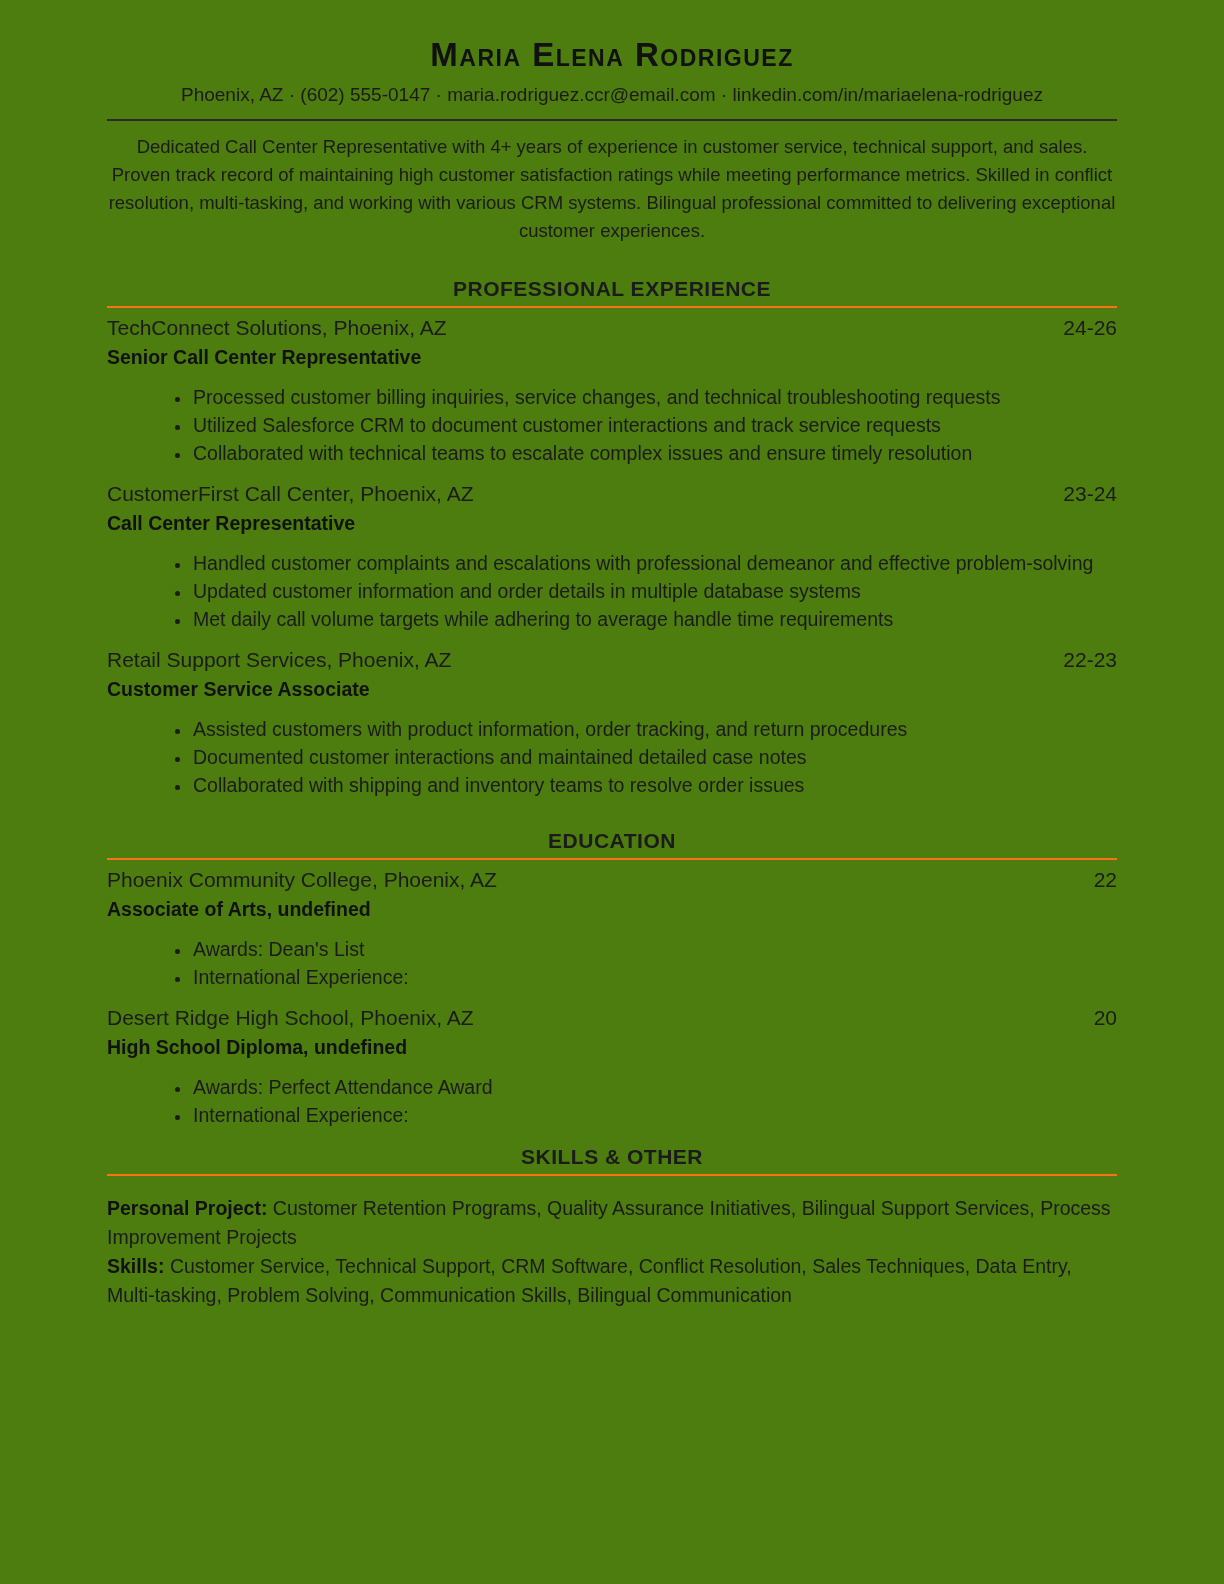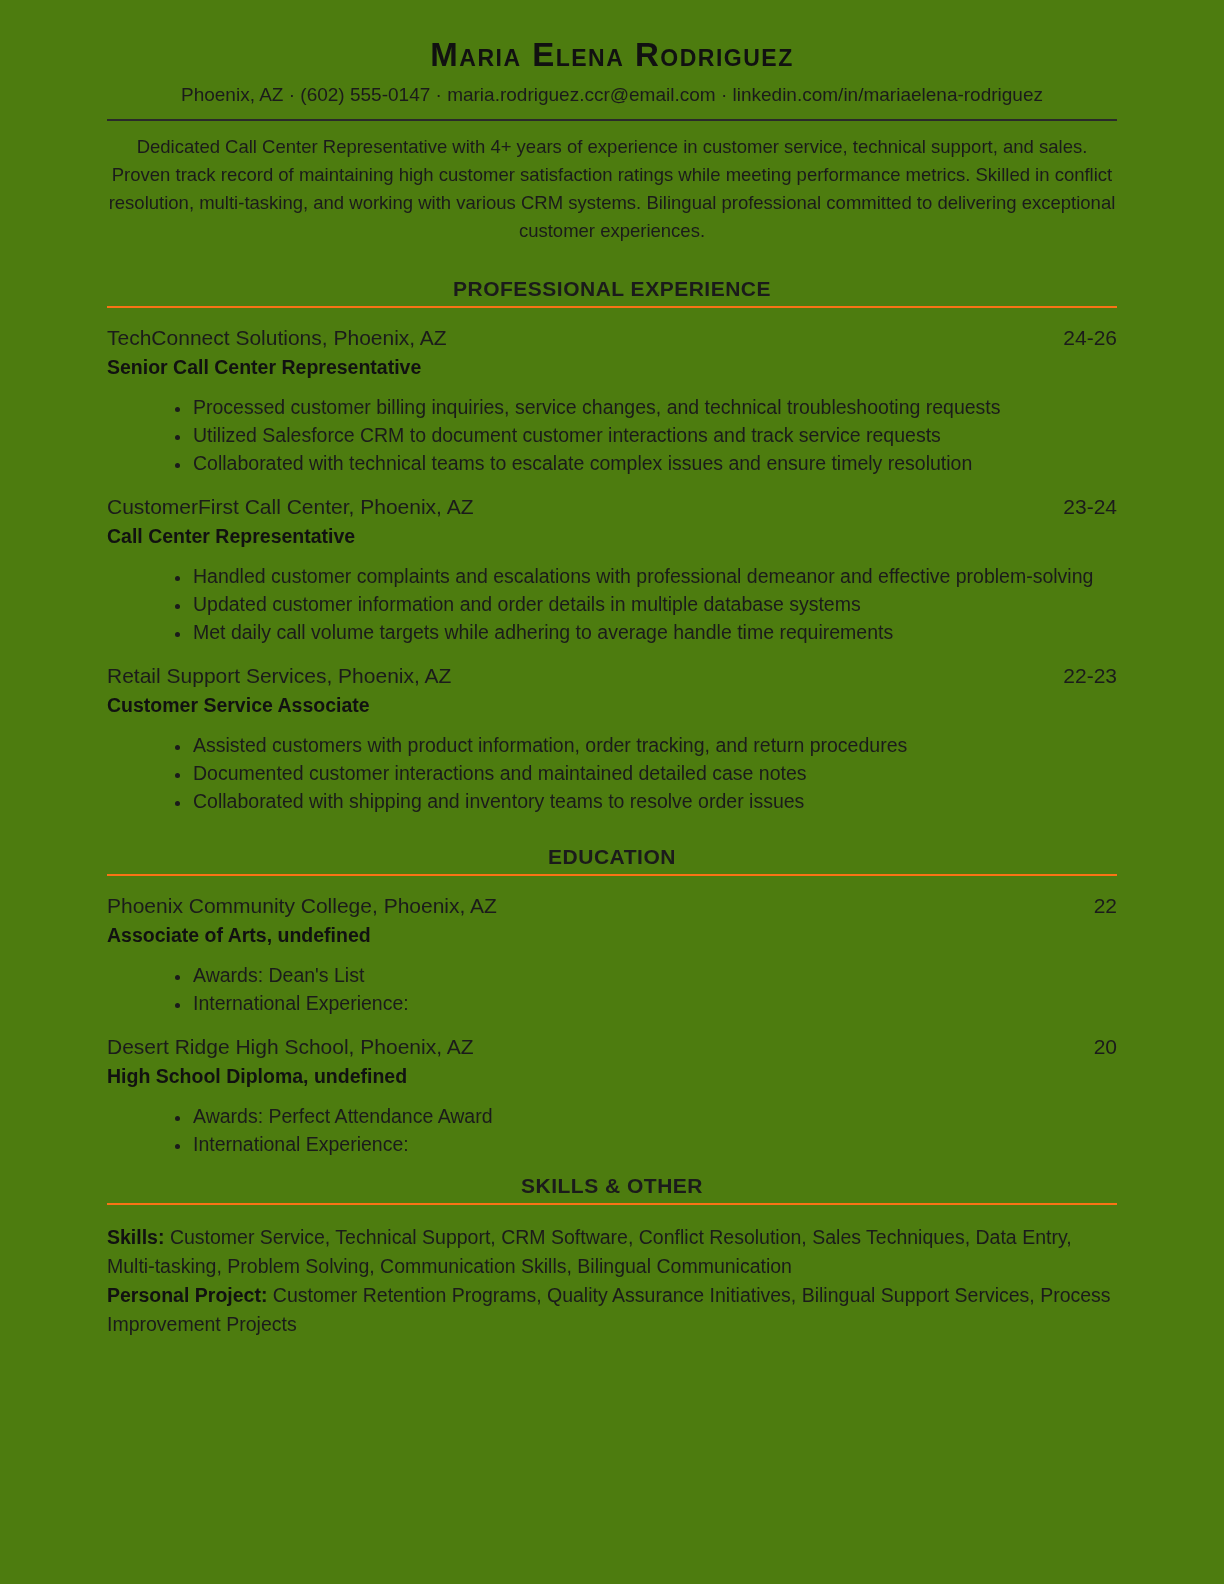--- a/index.html
+++ b/index.html
@@ -52,21 +52,21 @@
   }
   .section-exp .section-title    { margin-top: 32px; }
   .section-edu .section-title    { margin-top: 30px; }
   .section-skills .section-title { margin-top: 16px; }
   .entry-head {
     display: flex;
     justify-content: space-between;
     align-items: baseline;
     font-size: 21px;
     line-height: 30px;
-    margin-top: 15px;
+    margin-top: 5px;
     color: #1b1b1b;
   }
   .entry-dates { font-size: 21px; white-space: nowrap; }
   .entry-title {
     font-size: 19.5px;
     font-weight: 700;
     line-height: 28px;
     color: #111111;
   }
   ul.bullets {
@@ -171,21 +171,21 @@
         <li>Awards: Perfect Attendance Award</li>
         <li>International Experience:</li>
       </ul>
     </div>
   </div>
 
   <div class="section-skills">
     <div class="section-title">SKILLS &amp; OTHER</div>
     <div class="skills-body">
       <p class="skills-line">
-        <span class="lead">Skills:</span><span>Customer Service, Technical Support, CRM Software, Conflict Resolution, Sales Techniques, Data Entry, Multi-tasking, Problem Solving, Communication Skills, Bilingual Communication</span>
+        <span class="lead">Personal Project:</span><span>Customer Retention Programs, Quality Assurance Initiatives, Bilingual Support Services, Process Improvement Projects</span>
       </p>
       <p class="skills-line">
-        <span class="lead">Personal Project:</span><span>Customer Retention Programs, Quality Assurance Initiatives, Bilingual Support Services, Process Improvement Projects</span>
+        <span class="lead">Skills:</span><span>Customer Service, Technical Support, CRM Software, Conflict Resolution, Sales Techniques, Data Entry, Multi-tasking, Problem Solving, Communication Skills, Bilingual Communication</span>
       </p>
     </div>
   </div>
 
 </div>
 
 </body></html>

